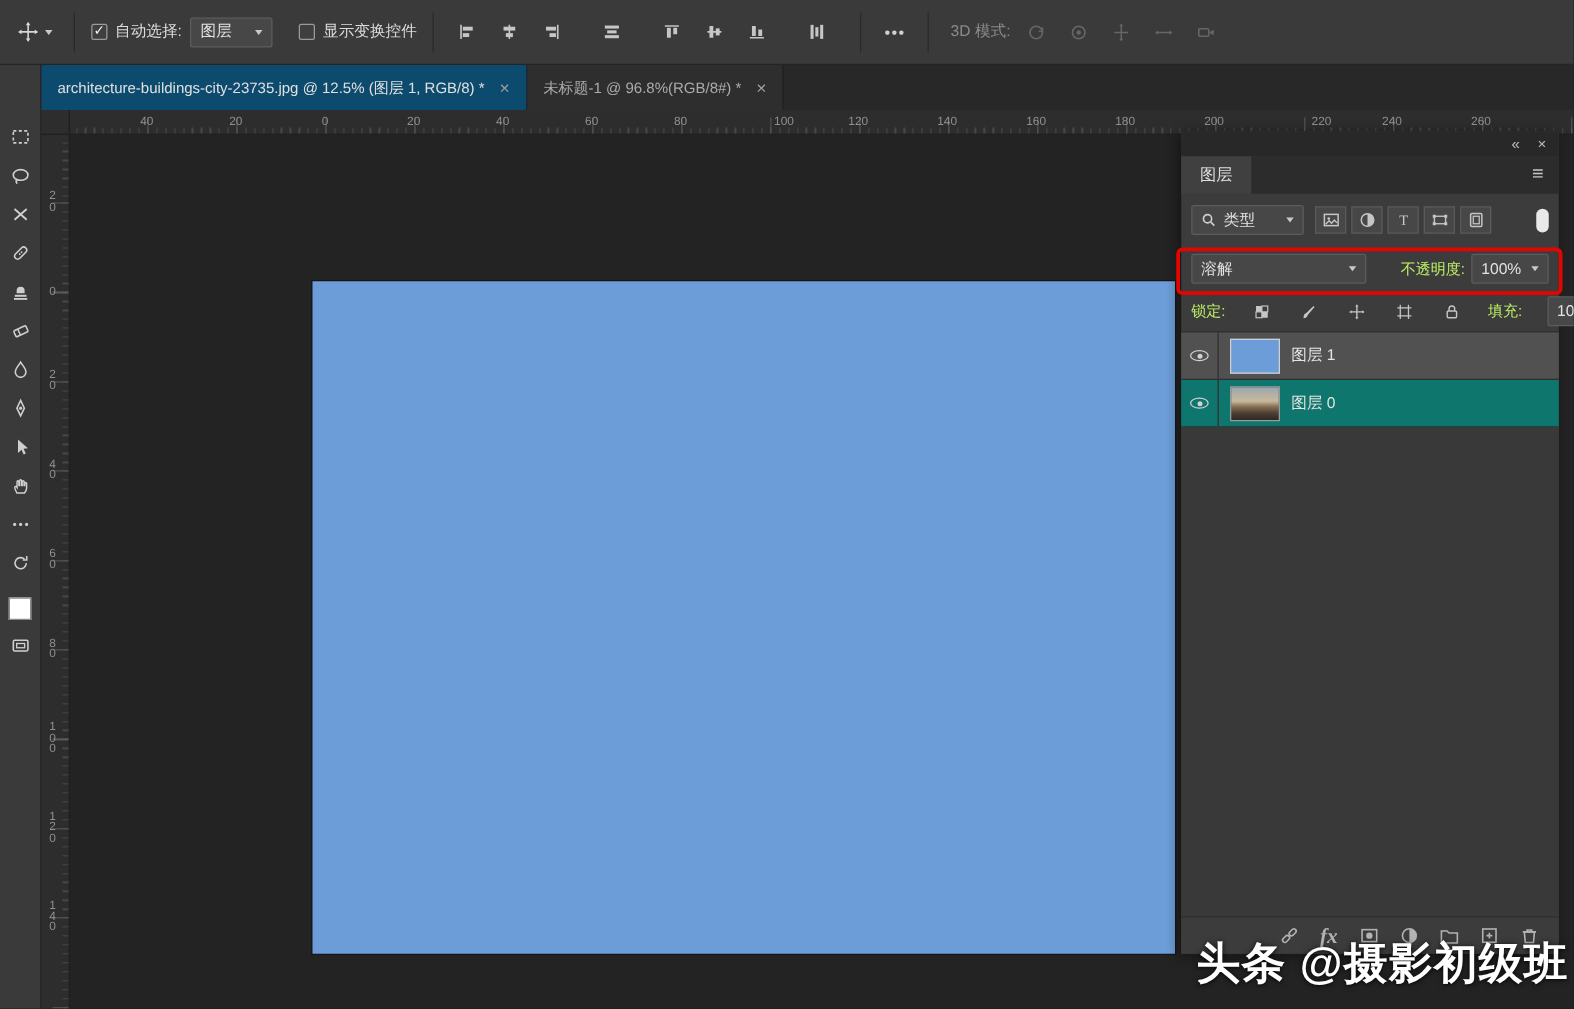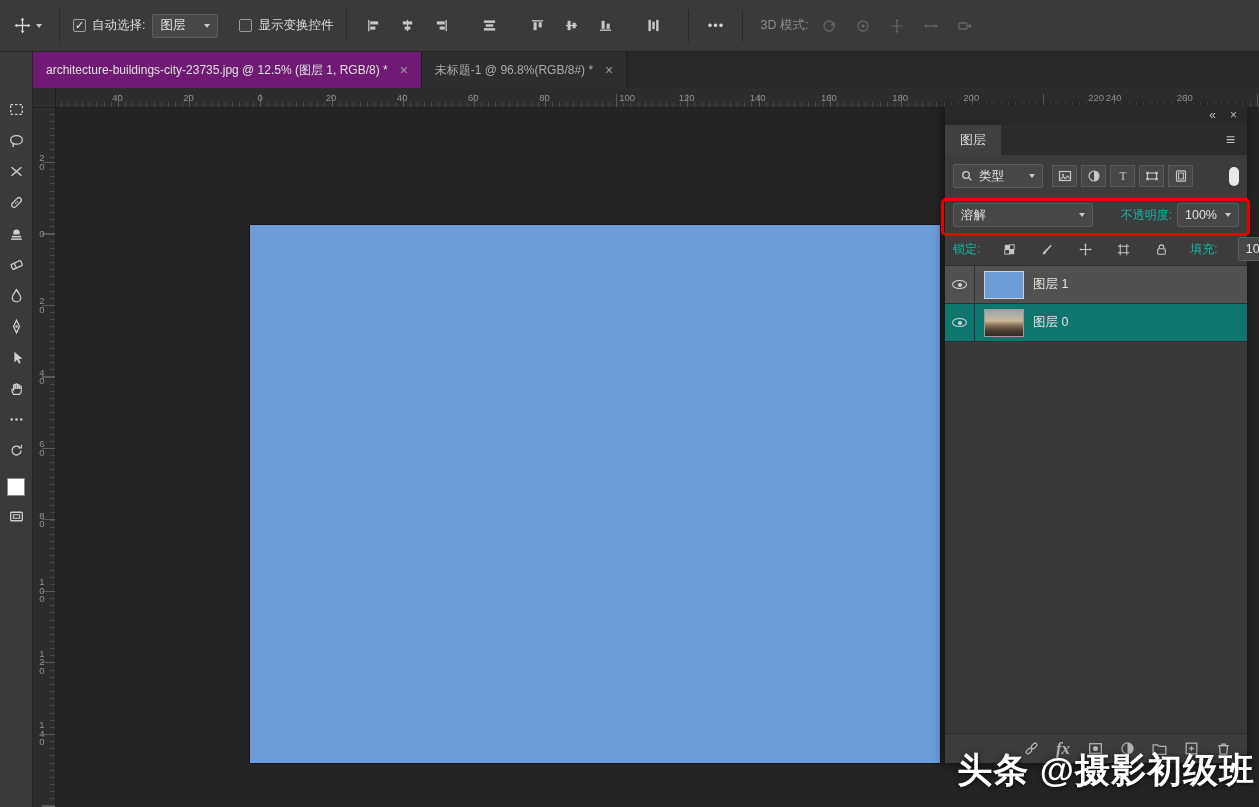--- a/index.html
+++ b/index.html
@@ -23,21 +23,21 @@
   .iconbtn{width:27px;height:27px;display:flex;align-items:center;justify-content:center;border-radius:2px;flex:none}
   .more-dots{font-size:13px;letter-spacing:1px;color:#d0d0d0}
   .dim-label{color:#8b8b8b;margin-left:4px;white-space:nowrap}
   .gapL{margin-left:14px}
 
   
   .tabbar{position:absolute;left:33px;top:52px;width:1226px;height:36px;background:#282828;
     display:flex;align-items:stretch;z-index:4}
   .tab{display:flex;align-items:center;gap:12px;padding:0 13px;font-size:12px;background:#2e2e2e;
     color:#ababab;border-right:1px solid #1e1e1e;white-space:nowrap}
-  .tab.active{background:#701a75;color:#e0e0e0}
+  .tab.active{background:#0c4a6e;color:#e0e0e0}
   .tab .closex{font-size:14px;color:#9f9f9f;line-height:1}
 
   
   .toolbar{position:absolute;left:0;top:52px;width:33px;height:755px;background:#3a3a3a;
     border-right:1px solid #262626;display:flex;flex-direction:column;align-items:center;
     padding-top:46px;gap:9px;z-index:4}
   .tool{width:22px;height:22px;display:flex;align-items:center;justify-content:center;flex:none}
   .fg-swatch{width:18px;height:18px;background:#ffffff;border:1px solid #8a8a8a;margin-top:8px;flex:none}
 
   
@@ -72,21 +72,21 @@
   .phead{height:20px;background:#282828;display:flex;justify-content:flex-end;align-items:center;
     gap:14px;padding:0 10px;color:#bdbdbd;font-size:12px;line-height:1}
   .phead .glyph{cursor:default}
   .ptabs{height:30px;background:#2c2c2c;display:flex;align-items:center}
   .ptab{height:30px;padding:0 15px;background:#404040;display:flex;align-items:center;font-size:13px;color:#dedede}
   .pmenu{margin-left:auto;margin-right:12px;font-size:16px;color:#c4c4c4;line-height:1}
   .prow{display:flex;align-items:center;padding:0 8px;gap:5px}
   .filter-row{height:42px}
   .blend-row{height:36px}
   .lock-row{height:32px;gap:20px}
-  .lbl{color:#14b8a6;white-space:nowrap}
+  .lbl{color:#bef264;white-space:nowrap}
   .fbtn{width:25px;height:22px;background:#474747;border:1px solid #5a5a5a;margin-left:-1px;
     display:flex;align-items:center;justify-content:center;flex:none}
   .fbtn.first{margin-left:4px}
   .fpill{width:10px;height:19px;background:#e9e9e9;border-radius:5px;margin-left:auto;flex:none}
   .lockbtn{width:18px;height:18px;display:flex;align-items:center;justify-content:center;flex:none}
   .val-dd{width:62px}
   .blend-dd{width:140px}
   .type-dd{width:90px}
 
   .layer-list{position:absolute;left:0;top:160px;right:0;bottom:30px;background:#393939;
@@ -343,21 +343,21 @@
       <span class="hrl" style="left: 275.51px;">20</span>
       <span class="hrl" style="left: 346.68px;">40</span>
       <span class="hrl" style="left: 417.85px;">60</span>
       <span class="hrl" style="left: 489.02px;">80</span>
       <span class="hrl" style="left: 572px;">100</span>
       <span class="hrl" style="left: 631.36px;">120</span>
       <span class="hrl" style="left: 702.53px;">140</span>
       <span class="hrl" style="left: 773.7px;">160</span>
       <span class="hrl" style="left: 844.87px;">180</span>
       <span class="hrl" style="left: 916.04px;">200</span>
-      <span class="hrl" style="left: 1041px;">220</span>
+      <span class="hrl" style="left: 1002px;">220</span>
       <span class="hrl" style="left: 1058.38px;">240</span>
       <span class="hrl" style="left: 1129.55px;">260</span>
     </div>
   <div class="vruler">
       <span class="vrl" style="top: 54px;">2
 0</span>
       <span class="vrl" style="top: 125.5px;">0</span>
       <span class="vrl" style="top: 197px;">2
 0</span>
       <span class="vrl" style="top: 268.5px;">4

